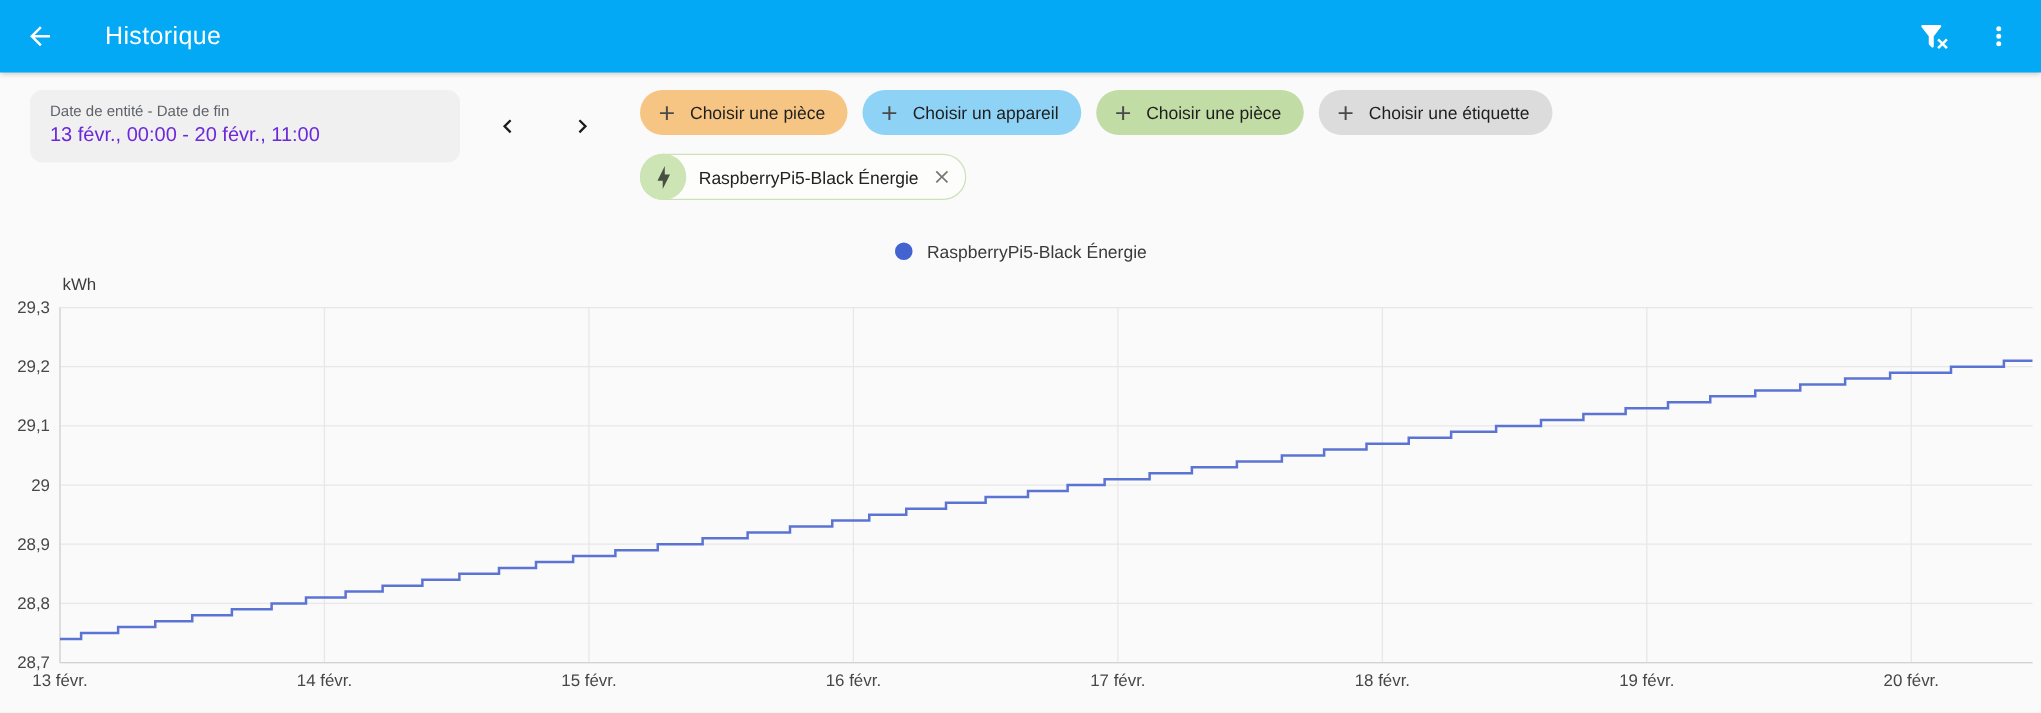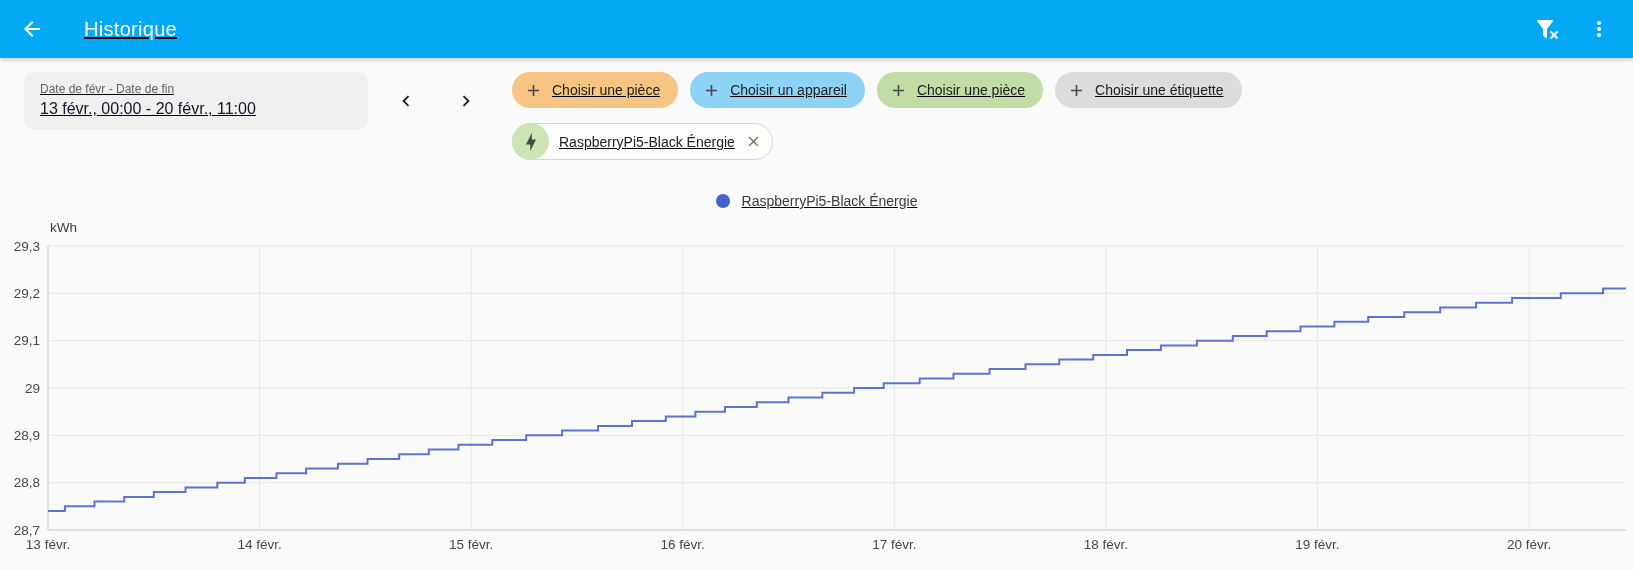--- a/index.html
+++ b/index.html
@@ -1,19 +1,19 @@
 <!DOCTYPE html>
 <html><head>
 <meta charset="utf-8">
 <style>
   * { margin:0; padding:0; box-sizing:border-box; }
   body { background:#e8e8e8; }
   .screen {
     width:1633px; height:570px; overflow:hidden; position:relative;
-    background:#fafafa; font-family:"Liberation Sans", sans-serif;text-decoration:underline;
+    background:#fafafa; font-family:"Liberation Sans", sans-serif;
   }
   
   header.toolbar {
     height:58px; background:#03a9f4; display:flex; align-items:center;
     padding:0 10px 0 8px; box-shadow:0 2px 4px rgba(0,0,0,.18);
   }
   .icon-btn {
     width:48px; height:48px; border:none; background:none; cursor:pointer;
     display:flex; align-items:center; justify-content:center; border-radius:50%;
   }
@@ -23,21 +23,21 @@
   .spacer { flex:1; }
   header .icon-btn + .icon-btn { margin-left:4px; }
 
   
   .controls { display:flex; align-items:flex-start; margin-top:14px; padding:0 24px; }
   .date-field {
     width:344px; height:58px; background:#f0f0f0; border-radius:10px;
     padding:10px 16px 0 16px; cursor:pointer;
   }
   .date-label { font-size:12px; color:#5f6368; }
-  .date-value { font-size:16px; color:#0f172a; margin-top:4px; }
+  .date-value { font-size:16px; color:#6d28d9; margin-top:4px; }
   .nav-arrows { display:flex; margin-left:14px; margin-top:5px; }
   .nav-arrows .icon-btn svg { fill:#1c1c1c; width:22px; height:22px; }
   .nav-arrows .icon-btn + .icon-btn { margin-left:12px; }
 
   .chips-block { margin-left:22px; display:flex; flex-direction:column; }
   .chips-row { display:flex; gap:12px; }
   .chip {
     height:36px; border:none; border-radius:18px; cursor:pointer;
     display:flex; align-items:center; padding:0 18px 0 12px;
     font-family:"Liberation Sans", sans-serif; font-size:14px; color:#1e1e1e;text-align:right;
@@ -90,21 +90,21 @@
     </button>
     <button class="icon-btn">
       <svg viewBox="0 0 24 24">
           <path d="M12,16A2,2 0 0,1 14,18A2,2 0 0,1 12,20A2,2 0 0,1 10,18A2,2 0 0,1 12,16M12,10A2,2 0 0,1 14,12A2,2 0 0,1 12,14A2,2 0 0,1 10,12A2,2 0 0,1 12,10M12,4A2,2 0 0,1 14,6A2,2 0 0,1 12,8A2,2 0 0,1 10,6A2,2 0 0,1 12,4Z"></path>
         </svg>
     </button>
   </header>
 
   <div class="controls">
     <div class="date-field">
-      <div class="date-label">Date de févr - Date de fin</div>
+      <div class="date-label">Date de entité - Date de fin</div>
       <div class="date-value">13 févr., 00:00 - 20 févr., 11:00</div>
     </div>
     <div class="nav-arrows">
       <button class="icon-btn">
         <svg viewBox="0 0 24 24">
             <path d="M15.41,16.58L10.83,12L15.41,7.41L14,6L8,12L14,18L15.41,16.58Z"></path>
           </svg>
       </button>
       <button class="icon-btn">
         <svg viewBox="0 0 24 24">

